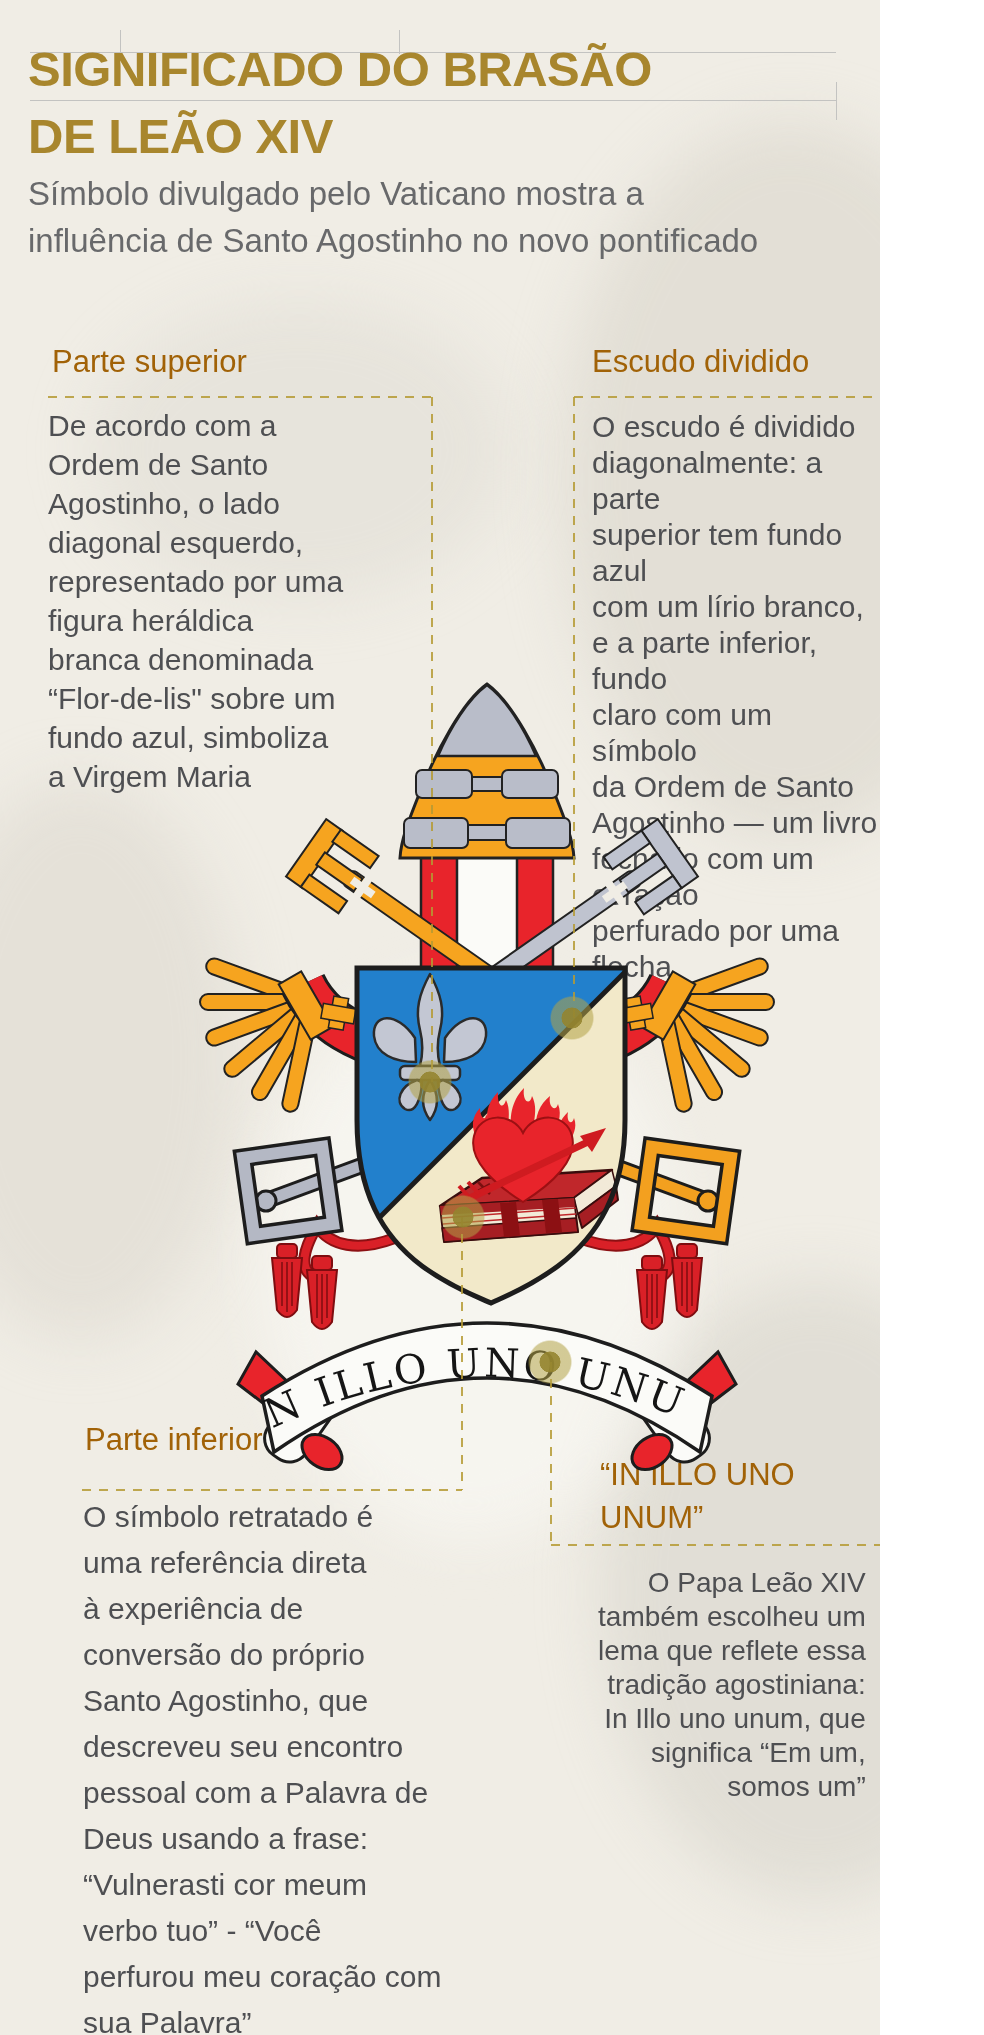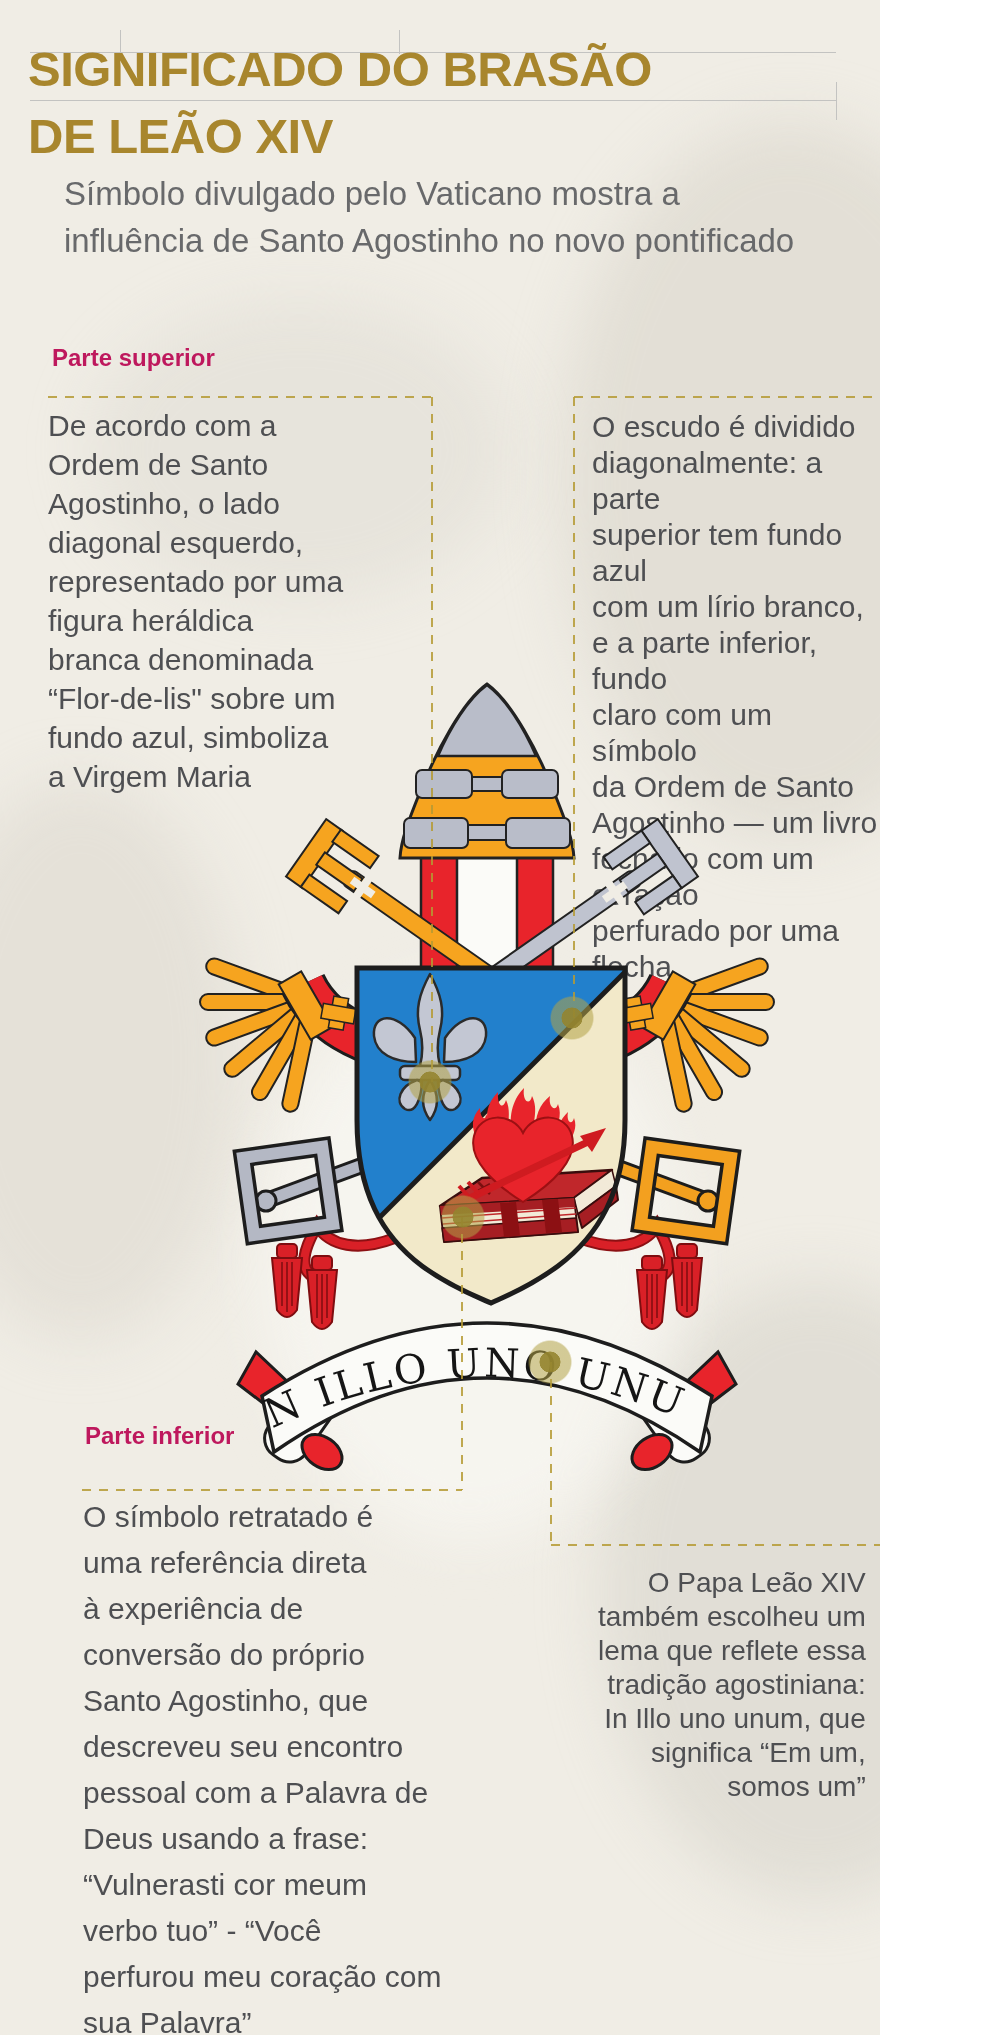--- a/index.html
+++ b/index.html
@@ -9,23 +9,23 @@
   #blob1{left:560px;top:120px;width:460px;height:720px;background:rgba(210,206,196,.45);}
   #blob2{left:-80px;top:780px;width:320px;height:560px;background:rgba(212,208,198,.40);}
   #blob3{left:600px;top:1280px;width:430px;height:620px;background:rgba(206,202,192,.42);}
   #blob4{left:260px;top:980px;width:420px;height:560px;background:rgba(252,251,248,.55);}
   #blob5{left:90px;top:300px;width:420px;height:300px;background:rgba(216,212,203,.35);}
 
   .guide{position:absolute;background:#c3c3c1;}
 
   .title{position:absolute;left:28px;top:36px;font-size:49px;line-height:67px;font-weight:800;
          color:#a8862d;white-space:pre-line;letter-spacing:-.5px;}
-  .subtitle{position:absolute;left:28px;top:170px;font-size:33px;line-height:47px;color:#68696b;white-space:pre-line;margin-left:36px;}
-
-  .sec-h{position:absolute;font-size:24px;font-weight:bold;color:#be185d;}
+  .subtitle{position:absolute;left:28px;top:170px;font-size:33px;line-height:47px;color:#68696b;white-space:pre-line;}
+
+  .sec-h{position:absolute;font-size:31px;font-weight:normal;color:#a16207;}
   #h-tl{left:52px;top:344px;}
   #h-tr{left:592px;top:344px;}
   #h-bl{left:85px;top:1422px;}
   #h-br{left:600px;top:1453px;line-height:43px;white-space:pre-line;}
 
   .body-txt{position:absolute;color:#4e4f52;white-space:pre-line;}
   #b-tl{left:48px;top:406px;font-size:30px;line-height:39px;}
   #b-tr{left:592px;top:409px;font-size:30px;line-height:36px;}
   #b-bl{left:83px;top:1494px;font-size:30px;line-height:46px;}
   #b-br{left:598px;top:1566px;font-size:28px;line-height:34px;text-align:right;}
@@ -64,21 +64,24 @@
   <div class="guide" style="left:120px;top:30px;width:1px;height:24px;"></div>
   <div class="guide" style="left:399px;top:30px;width:1px;height:24px;"></div>
   <div class="guide" style="left:836px;top:82px;width:1px;height:38px;"></div>
 
   <div class="title">SIGNIFICADO DO BRASÃO
 DE LEÃO XIV</div>
   <div class="subtitle">Símbolo divulgado pelo Vaticano mostra a
 influência de Santo Agostinho no novo pontificado</div>
 
   <div class="sec-h" id="h-tl">Parte superior</div>
+  <div class="sec-h" id="h-tr">Escudo dividido</div>
   <div class="sec-h" id="h-bl">Parte inferior</div>
+  <div class="sec-h" id="h-br">“IN ILLO UNO
+UNUM”</div>
 
   <div class="body-txt" id="b-tr">O escudo é dividido
 diagonalmente: a parte
 superior tem fundo azul
 com um lírio branco,
 e a parte inferior, fundo
 claro com um símbolo
 da Ordem de Santo
 Agostinho — um livro
 fechado com um coração

